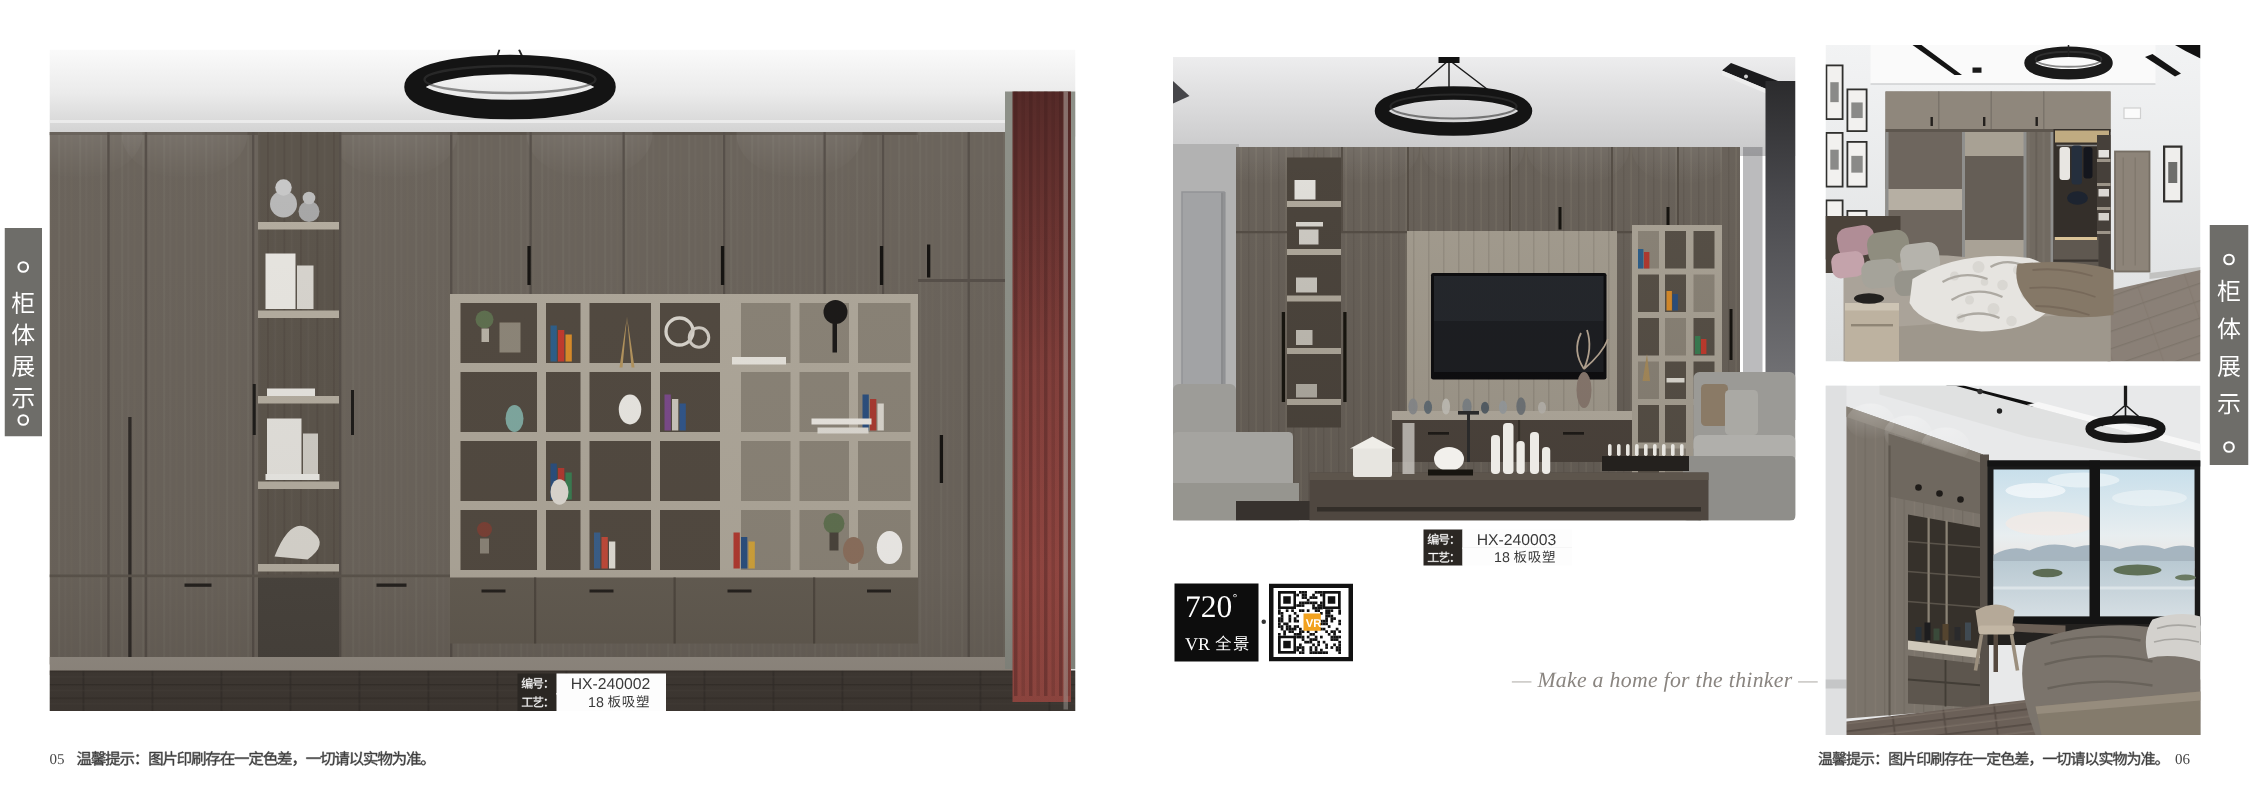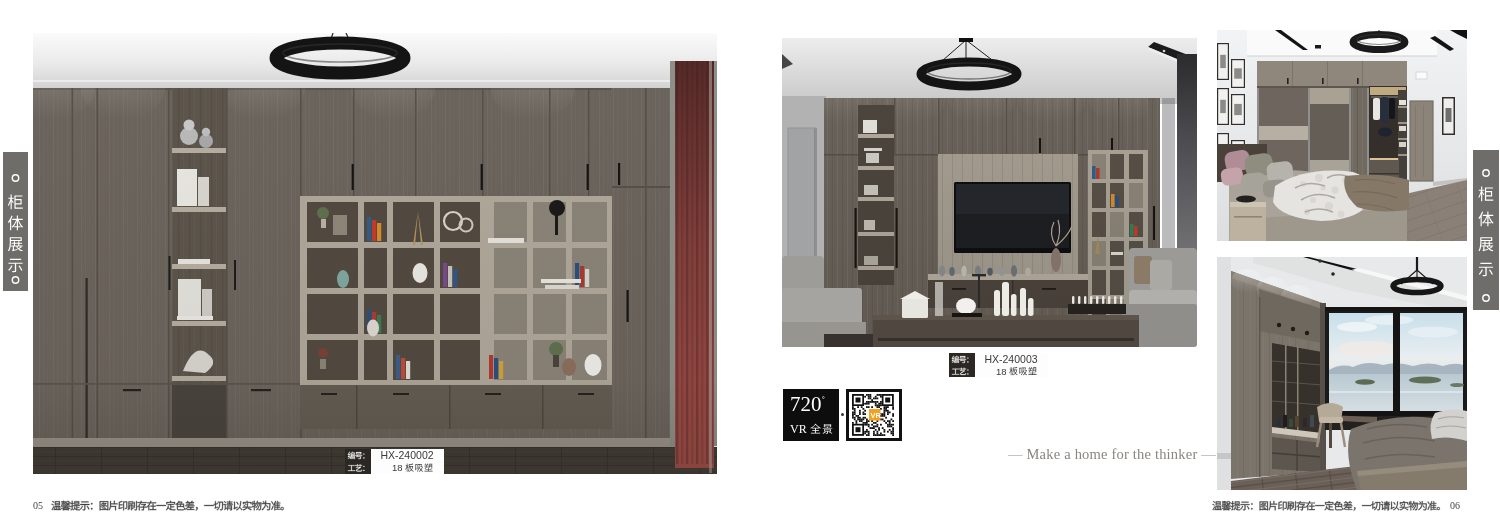--- a/index.html
+++ b/index.html
@@ -727,21 +727,21 @@
     <rect x="37.5" y="6.8" width="8.5" height="8.5" fill="#fff"></rect>
     <rect x="39.2" y="8.5" width="5" height="5" fill="#111"></rect>
     <rect x="6.0" y="34.8" width="12" height="12" fill="#111"></rect>
     <rect x="7.8" y="36.5" width="8.5" height="8.5" fill="#fff"></rect>
     <rect x="9.5" y="38.2" width="5" height="5" fill="#111"></rect>
     <rect x="23" y="20" width="11.5" height="11.5" fill="#f2a21f"></rect>
     <text x="24.5" y="29" font-size="7.5" font-weight="bold" fill="#fff" font-family="Liberation Sans">VR</text>
   </svg>
 
 <div class="abs" style="left:1008px;top:446px;width:190px;height:22px;
- font-family:'Liberation Serif',serif;font-size:14.5px;color:#8a8580;white-space:nowrap;letter-spacing:0.2px;">
+ font-family:'Liberation Serif',serif;font-style:italic;font-size:14.5px;color:#8a8580;white-space:nowrap;letter-spacing:0.2px;">
 <span style="color:#b5b2ae;">—</span> Make a home for the thinker <span style="color:#b5b2ae;">—</span></div>
 
 <svg class="abs" style="left:1217px;top:30px" width="250" height="211" viewBox="0 0 250 211">
 <defs>
 <pattern id="woodRT" width="10" height="211" patternUnits="userSpaceOnUse">
  <rect width="10" height="211" fill="#716a61"></rect>
  <rect x="0" width="1" height="211" fill="#635c54"></rect>
  <rect x="5" width="0.8" height="211" fill="#7b746b"></rect>
 </pattern>
 <pattern id="floorRT" width="32" height="11" patternUnits="userSpaceOnUse" patternTransform="rotate(-19)">

